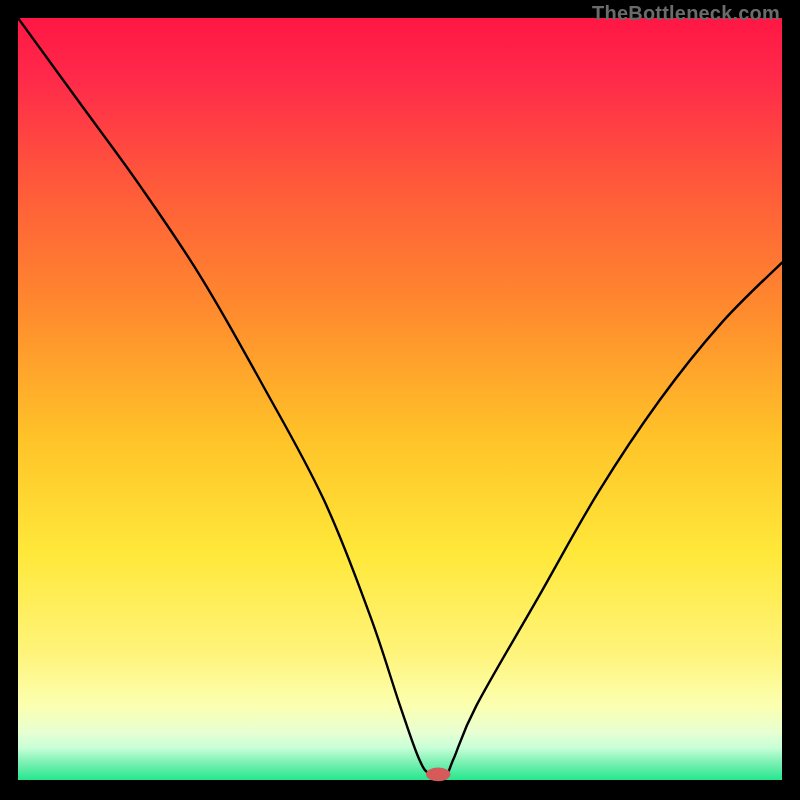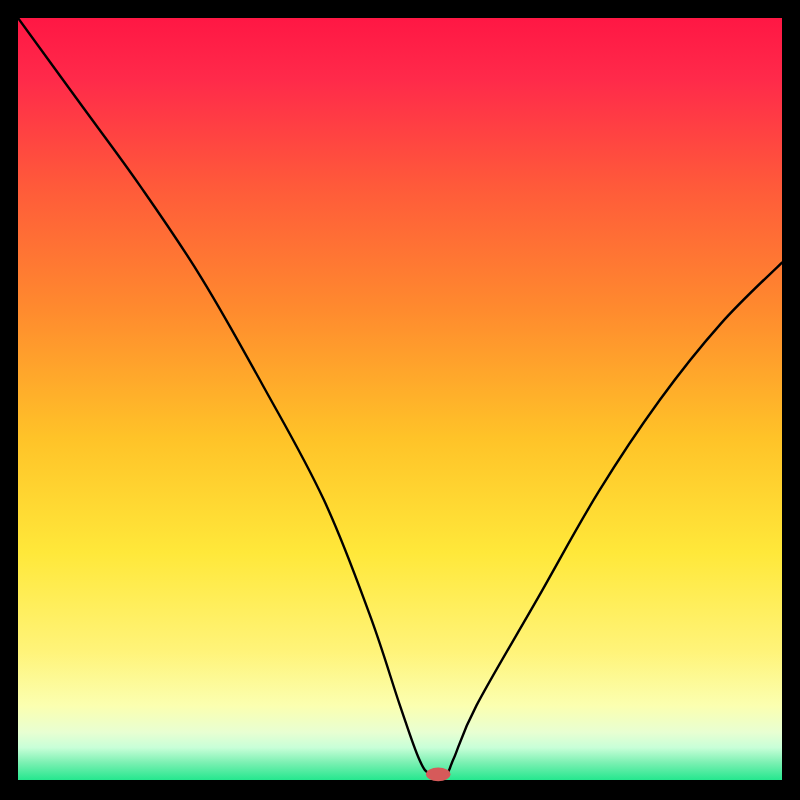--- a/index.html
+++ b/index.html
@@ -58,13 +58,14 @@
             <stop offset="97.5%" stop-color="#7af0b2"></stop>
             <stop offset="100%" stop-color="#1be68a"></stop>
           </linearGradient>
       </defs>
       <rect id="bg-rect" x="0" y="0" width="764" height="764" fill="url(#bg-grad)"></rect>
       <path id="curve" fill="none" stroke="#000" stroke-width="2.4" stroke-linecap="round" stroke-linejoin="round" d="M 0 0 C 11.0016 15.127199999999993, 39.116800000000005 53.785599999999974, 61.120000000000005 84.03999999999996 C 83.1232 114.29439999999995, 100.23680000000002 136.45039999999992, 122.24000000000001 168.07999999999993 C 144.2432 199.70959999999994, 161.3568 224.0048, 183.35999999999999 259.76 C 205.36319999999998 295.5152, 222.47680000000003 326.83919999999995, 244.48000000000002 366.71999999999997 C 266.4832 406.6008, 286.34720000000004 440.064, 305.6 481.32 C 324.8528 522.576, 337.688 558.7896, 351.44 595.92 C 365.192 633.0504, 373.0612 661.4712, 382 687.6 C 390.9388 713.7288000000001, 395.5992 728.7032, 401.1 741.08 C 406.60080000000005 753.4568, 407.7468 753.6096, 412.56 756.36 C 417.3732 759.1104, 423.7144 759.1104, 427.84000000000003 756.36 C 431.96560000000005 753.6096, 429.9792 753.4568, 435.47999999999996 741.08 C 440.98079999999993 728.7032, 443.27279999999996 716.4792, 458.4 687.6 C 473.5272 658.7208, 497.5168 619.1456, 519.52 580.64 C 541.5232 542.1344, 558.6368 509.4352, 580.64 473.68 C 602.6432 437.9248, 619.7568 412.2544, 641.76 382 C 663.7632 351.7456, 680.8768 330.35360000000003, 702.88 305.6 C 724.8832 280.8464, 752.9984 255.48160000000001, 764 244.48000000000002"></path>
       <line id="baseline" stroke="#000" stroke-width="2.2" x1="0" y1="763" x2="764" y2="763"></line>
       <ellipse id="marker" cx="420.20000000000005" cy="756.36" rx="12.224" ry="6.876000000000001" fill="#d65a5a"></ellipse>
     </svg>
   </div>
+  <div class="watermark">TheBottleneck.com</div>
 </div>
 
 </body></html>

